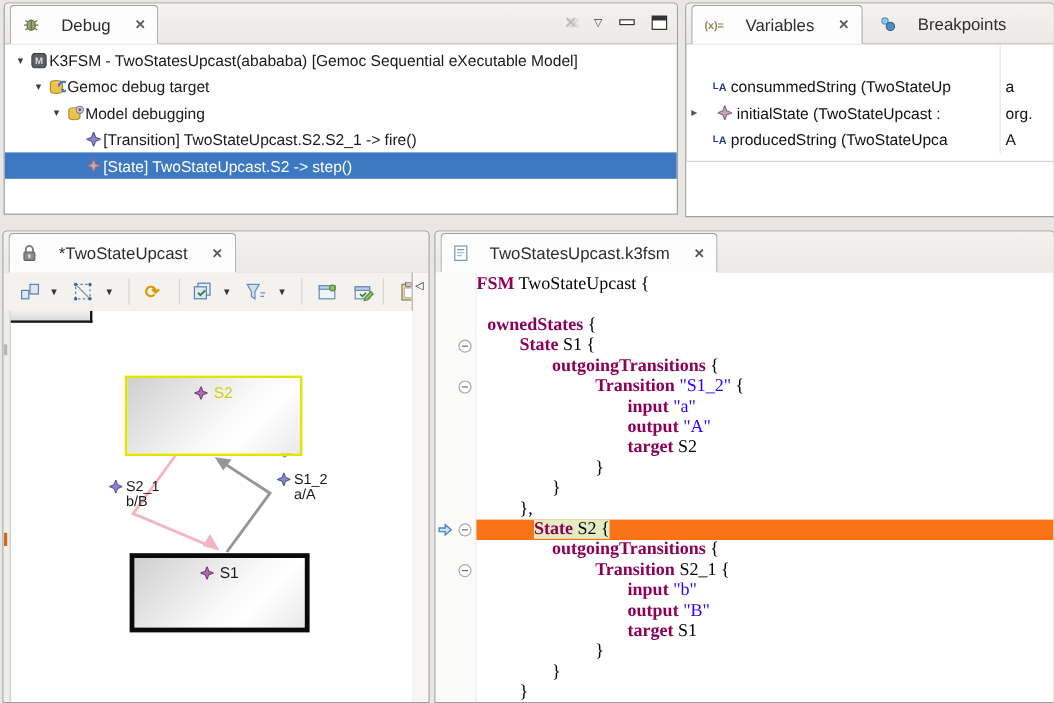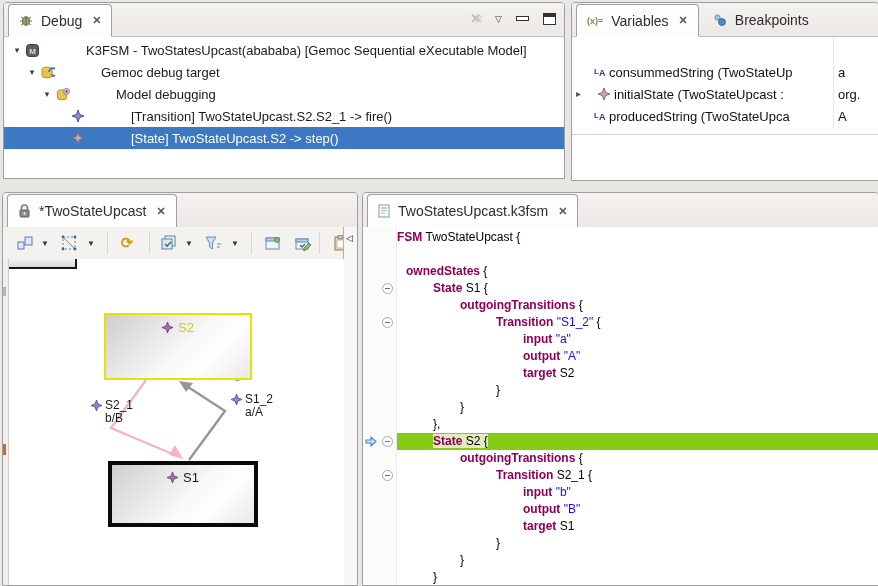--- a/index.html
+++ b/index.html
@@ -12,37 +12,37 @@
     position:absolute;background:#fff;border:1px solid #9f9f9f;
     border-radius:4px 4px 0 0;box-sizing:border-box;overflow:hidden;
   }
   
   .tabbar{
     position:absolute;left:0;top:0;right:0;height:33px;
     background:linear-gradient(#f4f2ef,#ebe8e5);
     border-bottom:1px solid #c2bfbb;display:flex;align-items:flex-end;
   }
   .tab{
-    height:32px;display:flex;align-items:center;gap:8px;
+    height:32px;display:flex;align-items:center;gap:18px;
     padding:0 10px;font-size:14px;color:#2d2d2d;white-space:nowrap;
     border-radius:4px 4px 0 0;margin-left:4px;box-sizing:border-box;
   }
   .tab.active{
     background:#fdfdfd;border:1px solid #9f9f9f;border-bottom:1px solid #fdfdfd;
     margin-bottom:-1px;height:33px;
   }
   .tabclose{font-size:11px;color:#5a5a5a;font-weight:bold;margin-left:2px;cursor:default;}
   
   .trow{position:relative;height:22px;display:flex;align-items:center;font-size:13px;color:#1a1a1a;}
   .trow.sel{background:#3d79c2;color:#fff;}
   .tind{display:inline-block;height:1px;flex:none;}
   .twisty{width:14px;flex:none;font-size:9px;color:#3c3c3c;text-align:center;}
   .trow.sel .twisty{color:#fff;}
   .ticon{width:17px;flex:none;display:flex;align-items:center;justify-content:center;}
-  .tlabel{white-space:nowrap;margin-left:45px;}
+  .tlabel{white-space:nowrap;}
   
   .dbg-tools{position:absolute;right:8px;top:8px;display:flex;align-items:center;gap:14px;}
   .xx{font-size:13px;font-weight:bold;color:#bdbdbd;text-shadow:3px 1px 0 #d8d8d8;}
   .tri{font-size:9px;color:#3a3a3a;}
   .minbox{width:13px;height:5px;border:1.5px solid #333;box-sizing:border-box;background:#fff;}
   .maxbox{width:13px;height:12px;border:1.5px solid #333;border-top:4px solid #333;box-sizing:border-box;background:#fff;}
   
   .vhead{position:absolute;left:0;right:0;top:34px;height:23px;border-bottom:1px solid #dcdcdc;
     font-size:13px;font-weight:bold;color:#9a9a9a;background:#fff;}
   .vhead .c1{position:absolute;left:8px;top:3px;}
@@ -71,30 +71,30 @@
   .collapsedbar{position:absolute;left:6px;top:0;width:66px;height:8px;
     background:linear-gradient(#f2f2f2,#d9d9d9);border-bottom:2px solid #161616;border-right:2px solid #161616;}
   .statebox{position:absolute;box-sizing:border-box;
     background:linear-gradient(135deg,#cfcfcf 0%,#f8f8f8 55%,#ffffff 70%,#e9e9e9 100%);}
   .statelabel{position:absolute;left:0;right:0;top:5px;display:flex;justify-content:center;align-items:center;gap:5px;font-size:13px;}
   .translabel{position:absolute;font-size:12px;color:#1a1a1a;line-height:13px;white-space:nowrap;}
   .translabel .tlrow{display:flex;align-items:center;gap:3px;}
   .dsvg{position:absolute;left:0;top:0;}
   
   .code-area{position:absolute;left:0;top:34px;right:0;bottom:0;background:#fff;
-    font-family:Liberation Sans, sans-serif;font-size:12px;}
+    font-family:Liberation Serif, serif;font-size:15px;}
   .ruler{position:absolute;left:0;top:0;bottom:0;width:17px;background:#fbfbfa;}
   .foldruler{position:absolute;left:17px;top:0;bottom:0;width:16px;background:#fbfbfa;border-right:1px solid #ececec;}
   .codelines{position:absolute;left:34px;top:2px;right:0;}
   .cl{height:17px;line-height:17px;white-space:pre;color:#000;}
   .cl .ind{display:inline-block;height:1px;}
   .kw{color:#8e0057;font-weight:bold;}
   .str{color:#2a00ff;}
   .pl{color:#000;}
-  .cl.cur{background:#84cc16;}
+  .cl.cur{background:#f97316;padding-left:12px;}
   .curseg{background:#e3ebc0;}
   .foldmark{position:absolute;left:2px;width:11px;height:11px;border:1px solid #a9a9a9;border-radius:50%;
     box-sizing:border-box;background:#fff;}
   .foldmark:after{content:"";position:absolute;left:2px;right:2px;top:4px;height:1px;background:#6f6f6f;}
   .ipointer{position:absolute;left:2px;}
   .icon-svg{display:block;}
 </style>
 </head>
 <body>
 

